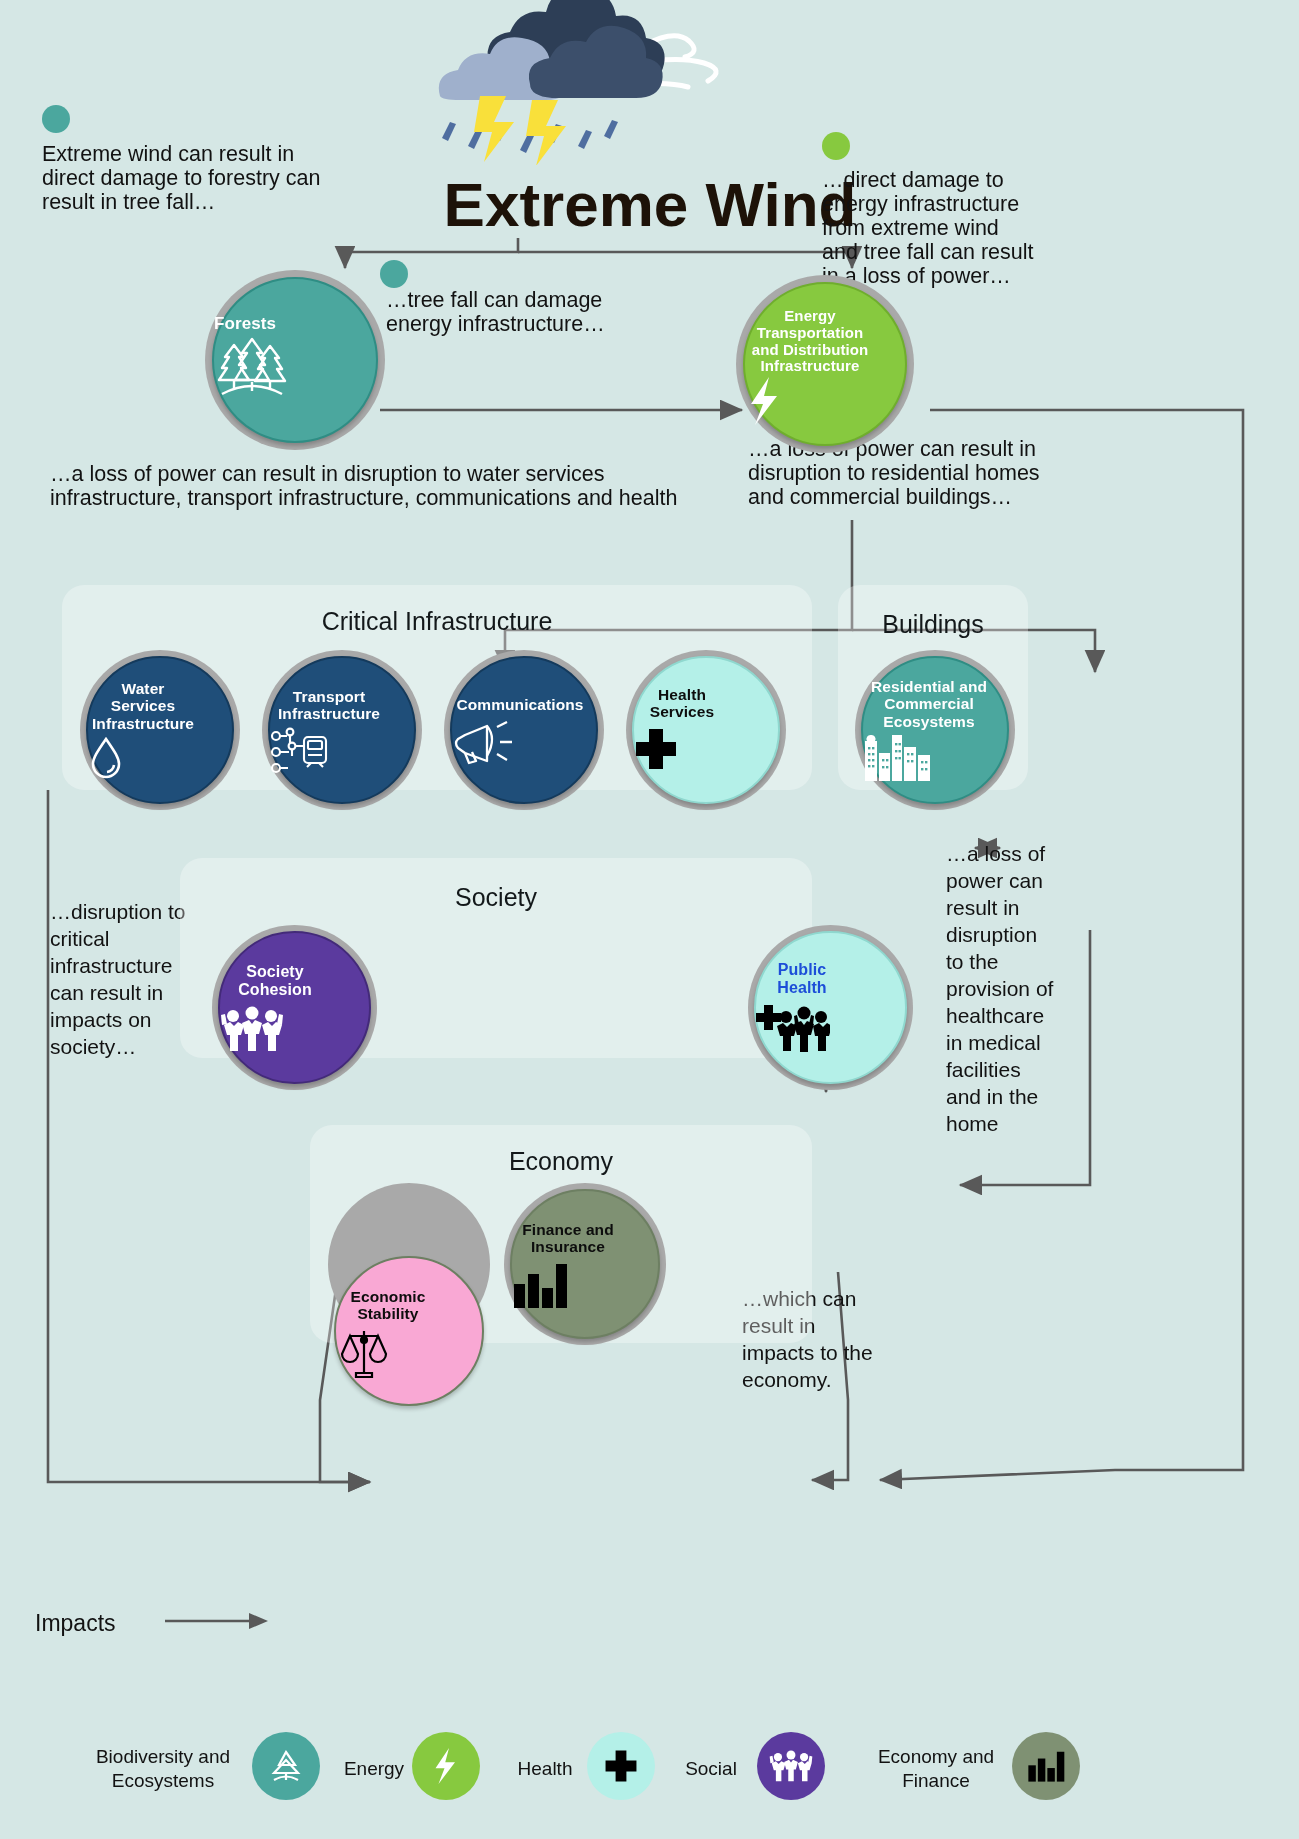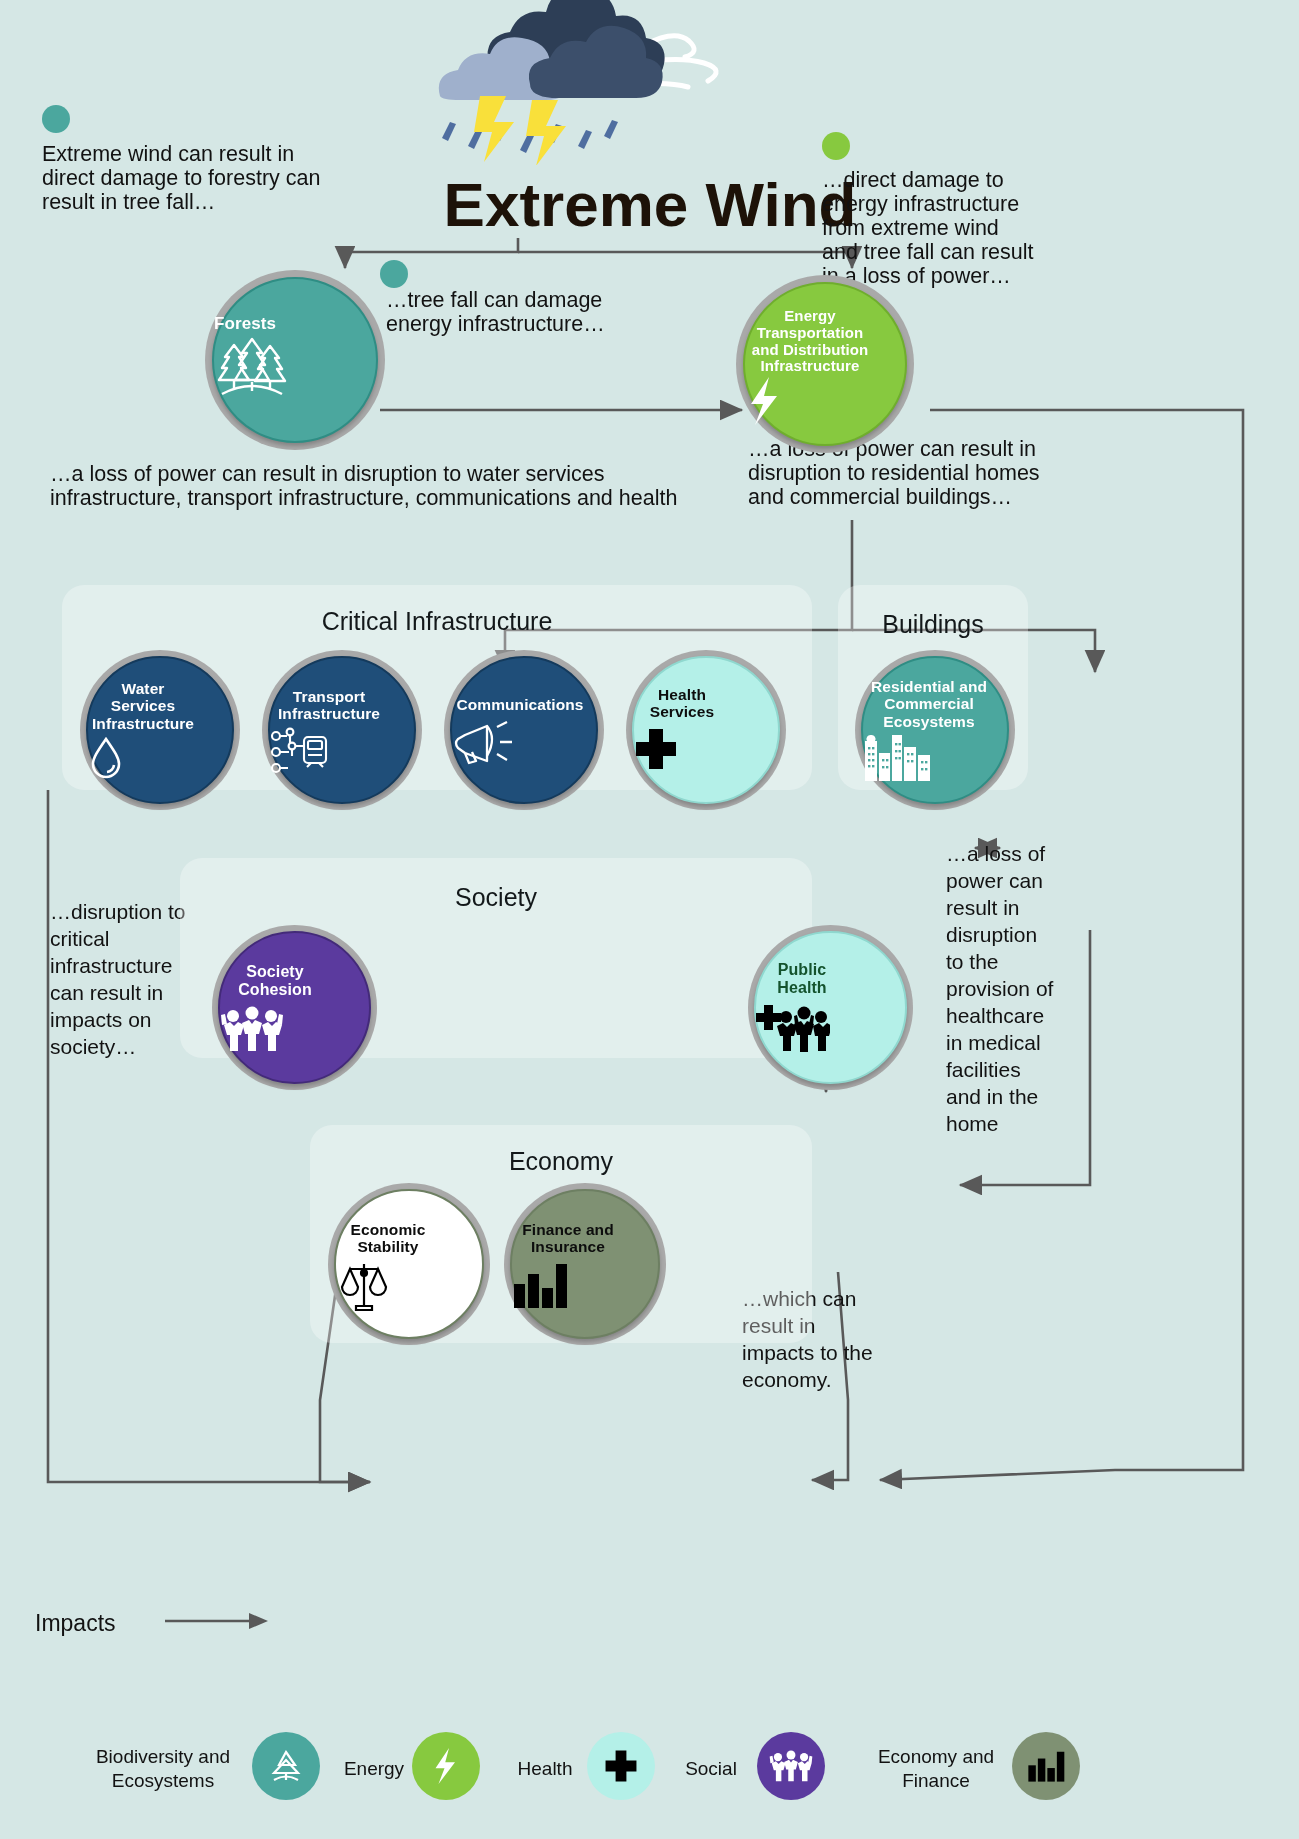--- a/index.html
+++ b/index.html
@@ -297,38 +297,38 @@
       <path d="M22 18 l7 -3 3 4 3 -4 7 3 -3 11 -3 0 0 17 -8 0 0 -17 -3 0z"></path>
       <path d="M42 20 l6 -3 4 4 4 -4 6 3 -3 10 -3 0 0 16 -8 0 0 -16 -3 0z"></path>
       <path d="M2 20 l-1 -10 4 -1 2 10z"></path>
         <path d="M62 20 l1 -10 -4 -1 -2 10z"></path>
     </svg>
   </div>
 </div>
 
 <div class="abs ring" style="left:748px;top:925px;width:165px;height:165px;background:#a9a9a9;"></div>
 <div class="node" style="left:754px;top:931px;width:153px;height:153px;background:#b4f0e8;border:2px solid #8fd8cf;padding-top:28px;">
-  <div class="lbl" style="font-size:16px;color:#14532d;width:92px;">Public Health</div>
+  <div class="lbl" style="font-size:16px;color:#1d4ed8;width:92px;">Public Health</div>
   <div class="ico" style="margin-top:4px;">
     <svg width="74" height="52" viewBox="0 0 74 52" fill="#000">
       <path d="M6 4 h9 v8 h8 v9 h-8 v8 h-9 v-8 h-8 v-9 h8z" transform="translate(2,0)"></path>
       <circle cx="30" cy="16" r="6"></circle>
         <circle cx="48" cy="12" r="6.5"></circle>
         <circle cx="65" cy="16" r="6"></circle>
       <path d="M21 25 l6 -3 4 4 4 -4 6 3 -3 10 -3 0 0 15 -8 0 0 -15 -3 0z"></path>
       <path d="M38 23 l7 -3 3 4 3 -4 7 3 -3 11 -3 0 0 17 -8 0 0 -17 -3 0z"></path>
       <path d="M57 25 l6 -3 4 4 4 -4 5 3 -3 10 -3 0 0 15 -8 0 0 -15 -3 0z"></path>
       <path d="M39 24 l-1 -9 3 -1 2 9z"></path>
         <path d="M57 24 l1 -9 -3 -1 -2 9z"></path>
     </svg>
   </div>
 </div>
 
 <div class="abs ring" style="left:328px;top:1183px;width:162px;height:162px;background:#a9a9a9;"></div>
-<div class="node" style="left:334px;top:1189px;width:150px;height:150px;background:#ffffff;border:2px solid #6d7f62;padding-top:30px;">
+<div class="node" style="left:334px;top:1256px;width:150px;height:150px;background:#f9a8d4;border:2px solid #6d7f62;padding-top:30px;">
   <div class="lbl" style="font-size:15.5px;color:#0d0d0d;width:104px;">Economic Stability</div>
   <div class="ico" style="margin-top:4px;">
     <svg width="56" height="52" viewBox="0 0 56 52" fill="none" stroke="#000" stroke-width="2.2">
       <path d="M28 4 v42 M14 9 h28 M28 46 h-8 l0 4 16 0 0 -4z"></path>
       <circle cx="28" cy="13" r="3" fill="#000"></circle>
       <path d="M14 9 l-8 18 a8 8 0 0 0 16 0z"></path>
       <path d="M42 9 l8 18 a8 8 0 0 1 -16 0z"></path>
     </svg>
   </div>
 </div>

